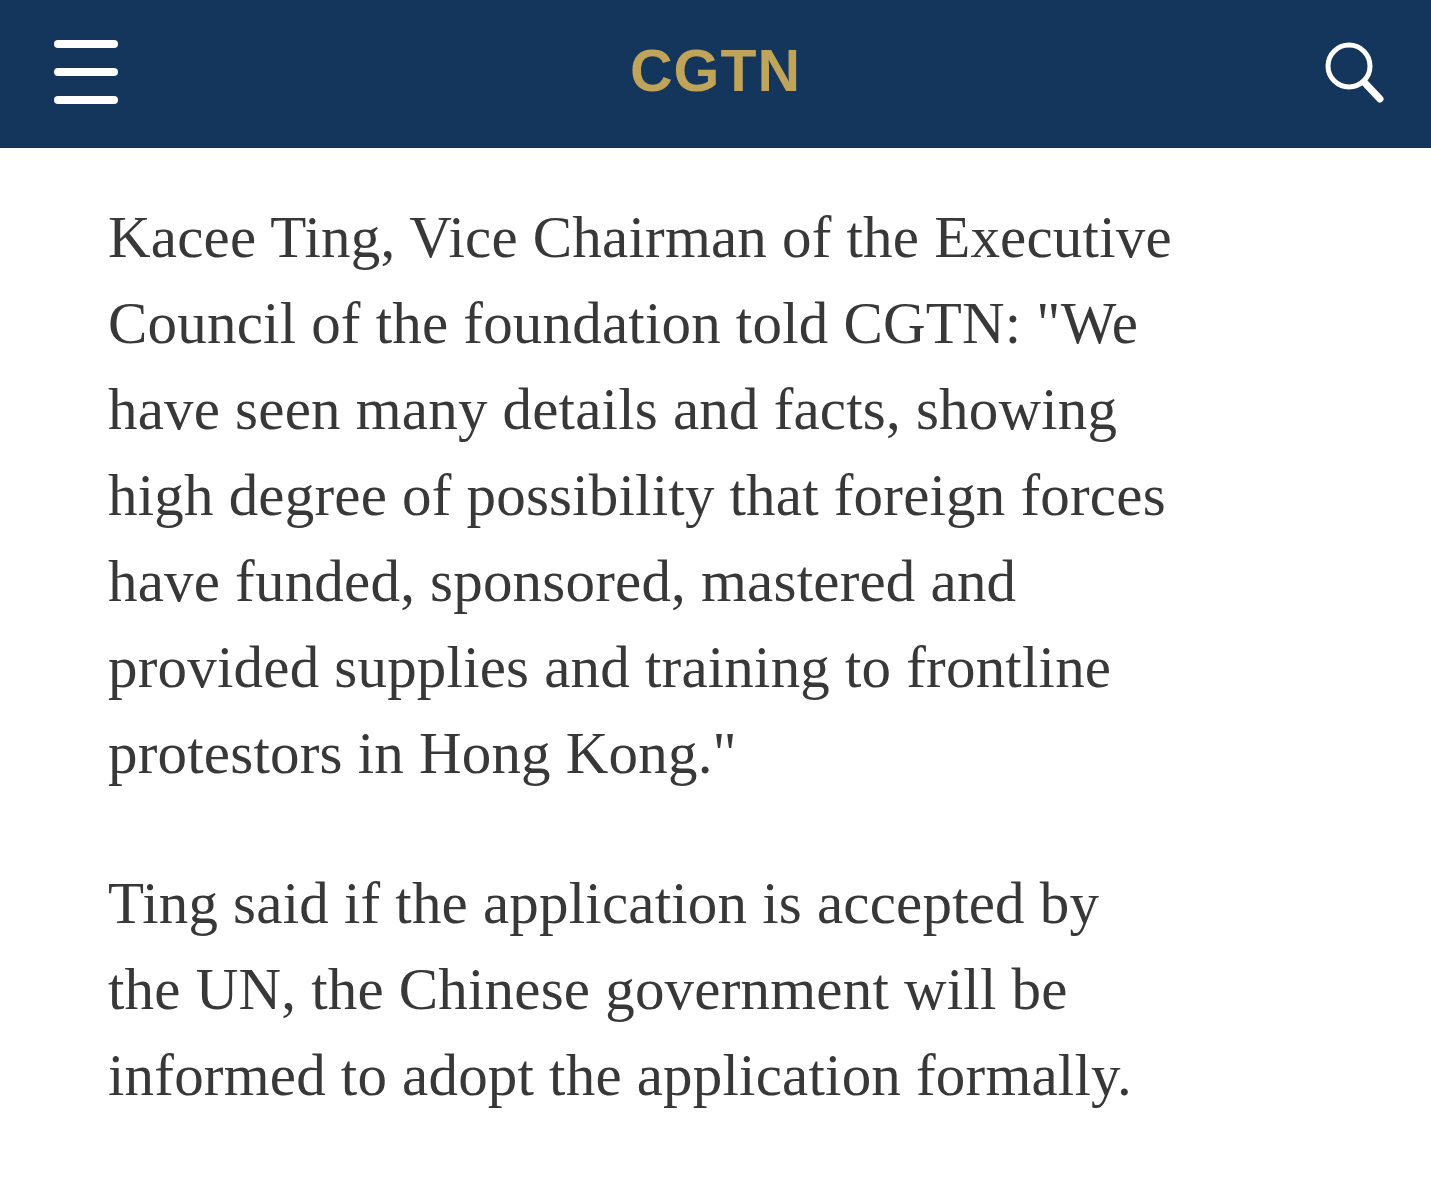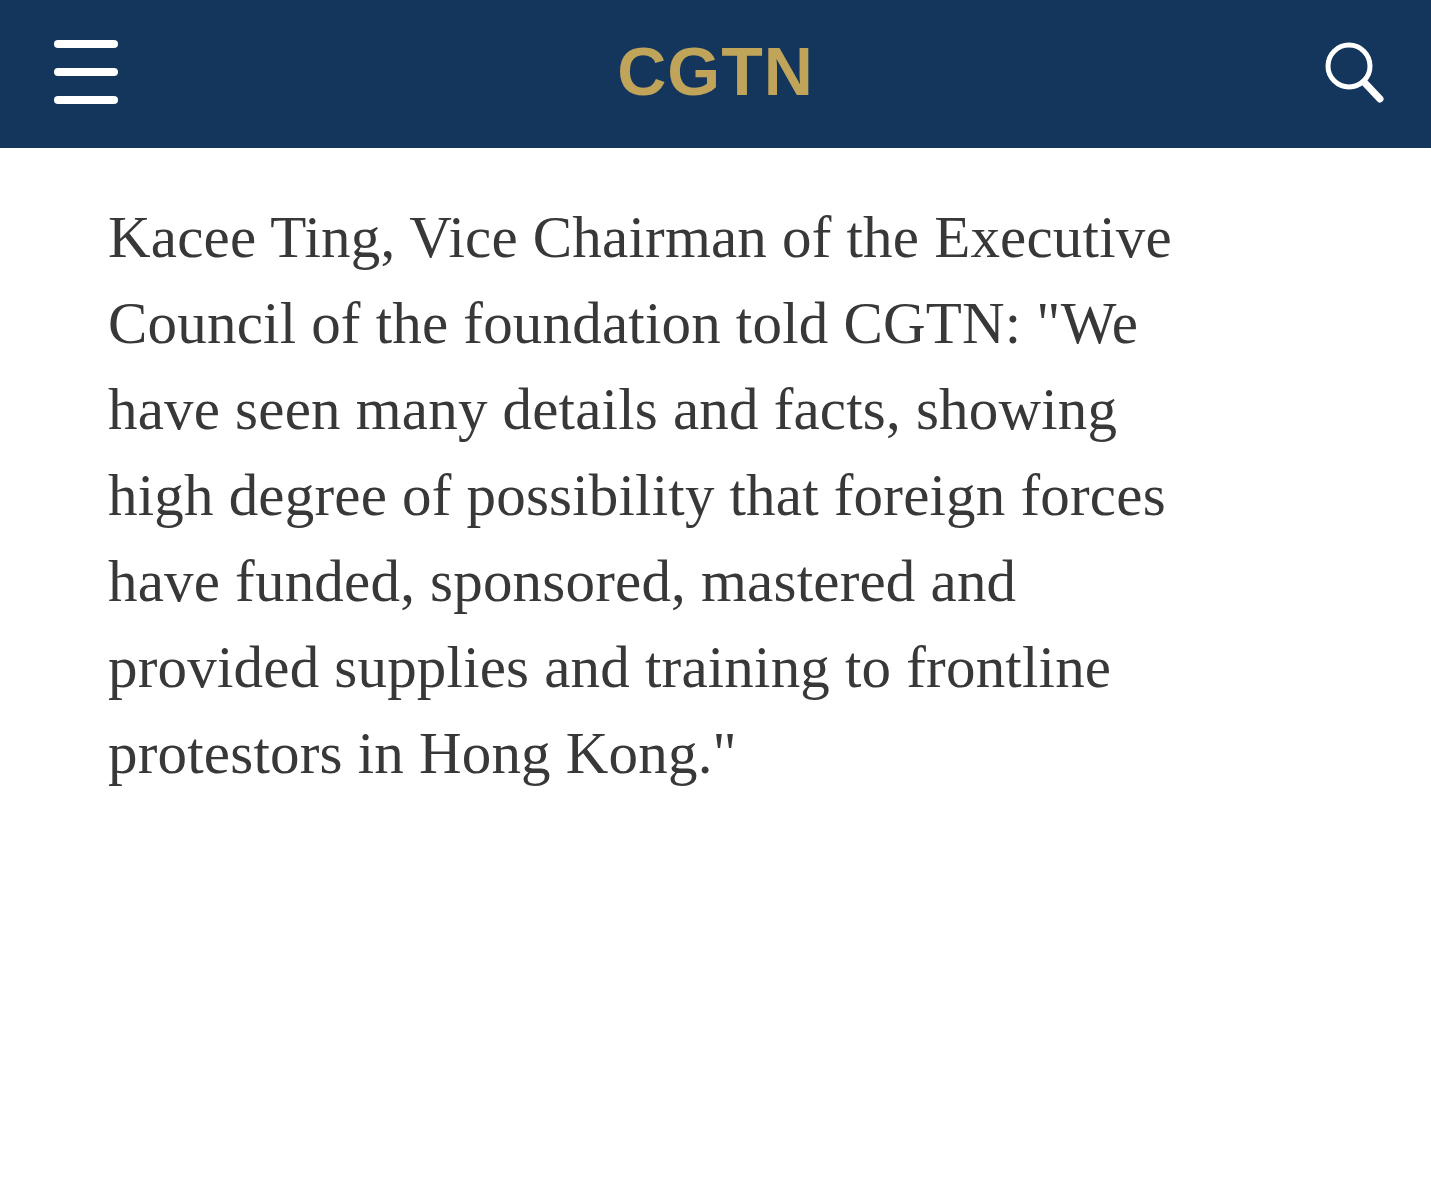--- a/index.html
+++ b/index.html
@@ -41,21 +41,21 @@
     background: #ffffff;
     border-radius: 4px;
   }
   .logo {
     position: absolute;
     left: 0;
     right: 0;
     top: 50%;
     transform: translateY(-54%);
     text-align: center;
-    font-size: 68px;
+    font-size: 59px;
     font-weight: 700;
     letter-spacing: 1px;
     color: #bfa45a;
     line-height: 1;
     user-select: none;
   }
   .search-button {
     position: absolute;
     right: 45px;
     top: 38px;
@@ -102,13 +102,16 @@
 </header>
 
 <main class="article-body">
   <p>Kacee Ting, Vice Chairman of the Executive
 Council of the foundation told CGTN: "We
 have seen many details and facts, showing
 high degree of possibility that foreign forces
 have funded, sponsored, mastered and
 provided supplies and training to frontline
 protestors in Hong Kong."</p>
+  <p>Ting said if the application is accepted by
+the UN, the Chinese government will be
+informed to adopt the application formally.</p>
 </main>
 
 </body></html>

